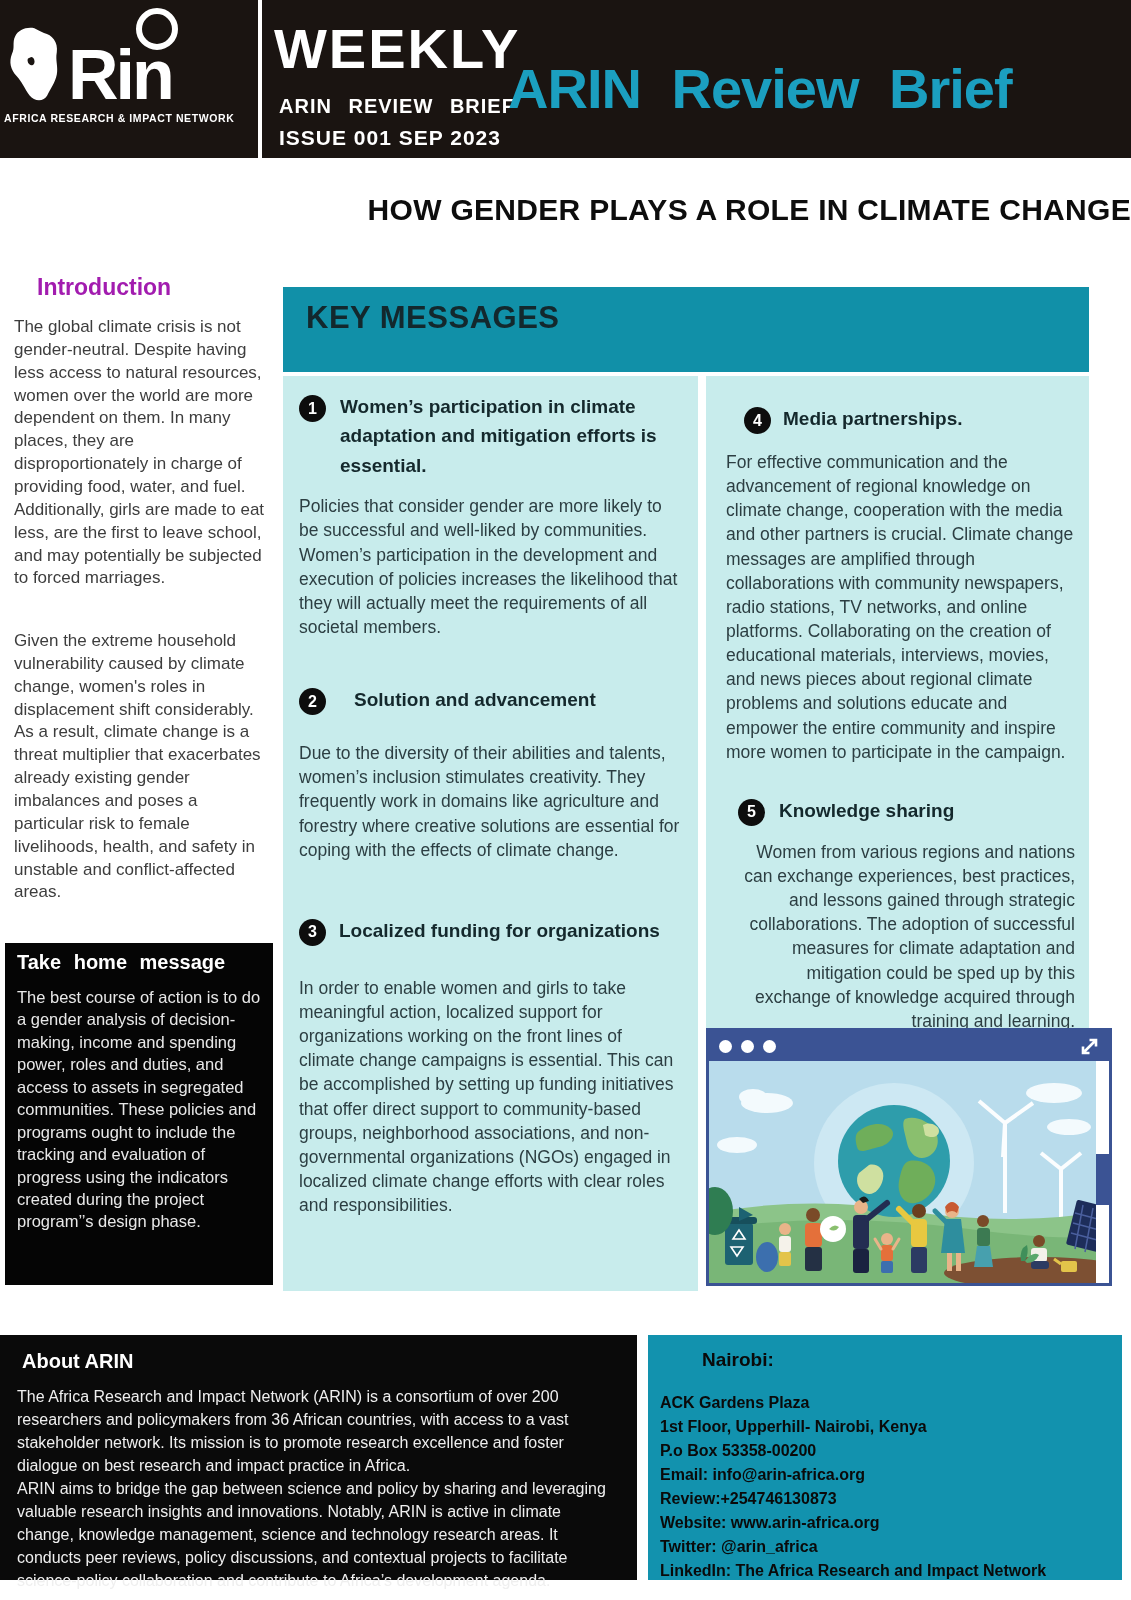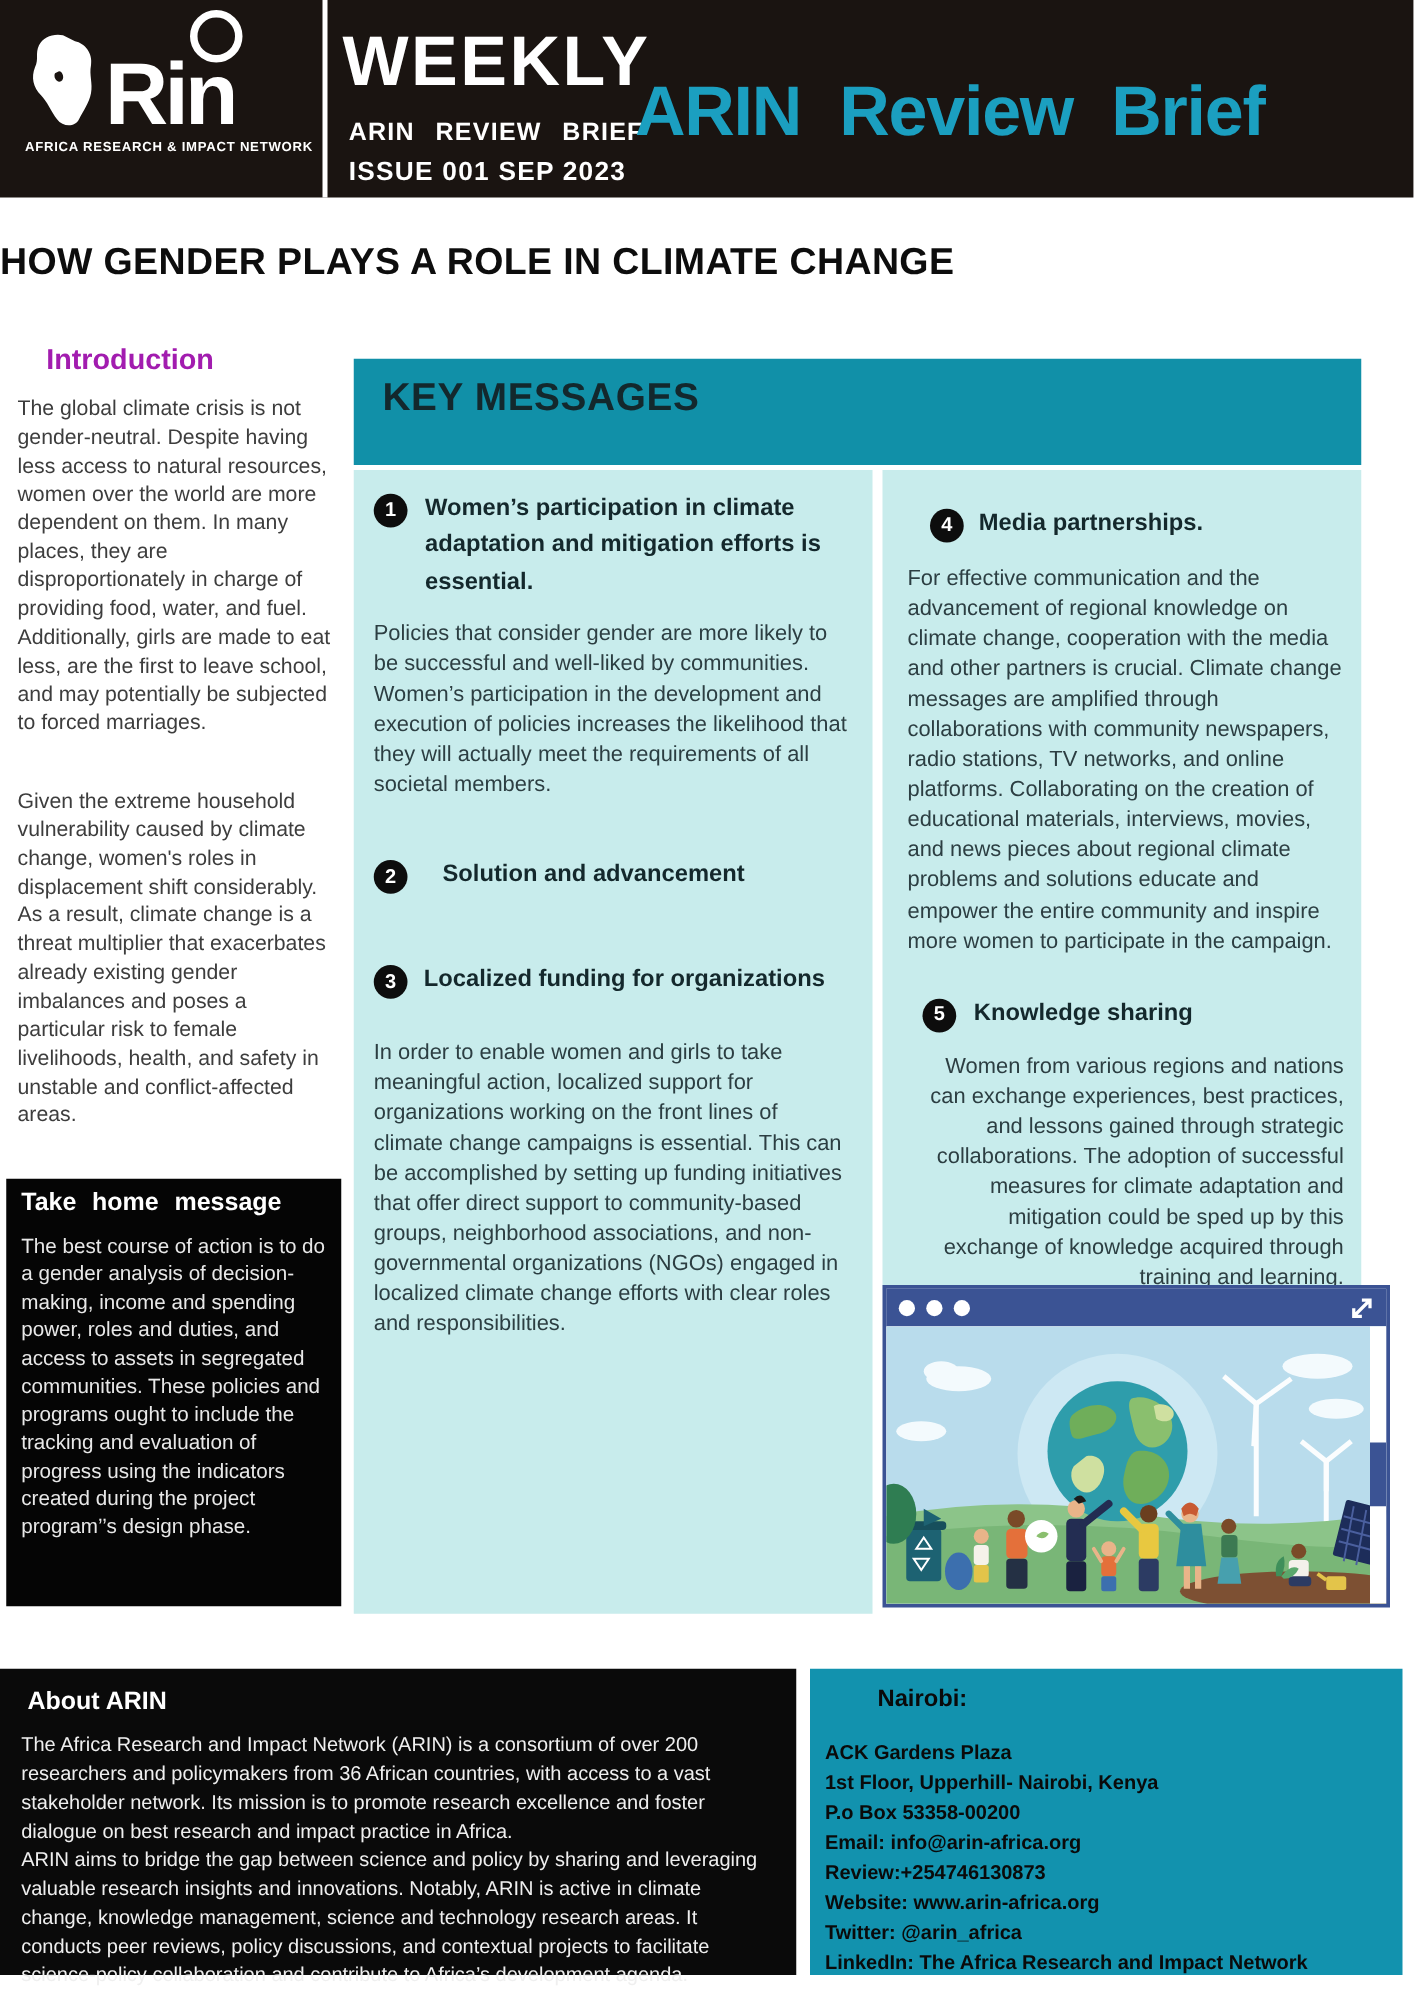--- a/index.html
+++ b/index.html
@@ -2,32 +2,32 @@
 <html><head>
 <meta charset="utf-8">
 <style>
   html,body { margin:0; padding:0; background:#ffffff; }
   .page {
     position:relative; width:1131px; height:1600px; background:#ffffff;
     font-family:"Liberation Sans", sans-serif; overflow:hidden;
   }
   
   .header { position:absolute; left:0; top:0; width:1131px; height:158px; background:#1a1411; }
-  .logo-block { position:absolute; left:20px; top:12px; width:232px; color:#fff; }
+  .logo-block { position:absolute; left:4px; top:12px; width:232px; color:#fff; }
   .logo-row { position:relative; display:flex; align-items:flex-end; height:92px; }
   .logo-text { font-size:70px; font-weight:bold; color:#fff; line-height:0.82; letter-spacing:-3px; }
   .logo-ring { position:absolute; left:132px; top:-4px; width:30px; height:30px; border:6px solid #fff; border-radius:50%; background:#1a1411; }
   .logo-caption { margin-top:8px; font-size:10.5px; font-weight:bold; color:#fff; letter-spacing:0.6px; white-space:nowrap; }
   .logo-divider { position:absolute; left:258px; top:0; width:4px; height:158px; background:#fff; }
   .weekly { position:absolute; left:274px; top:16px; font-size:56px; font-weight:bold; color:#fff; letter-spacing:2px; }
   .brief-line { position:absolute; left:279px; top:95px; font-size:20px; font-weight:bold; color:#fff; letter-spacing:1px; word-spacing:10px; }
   .issue-line { position:absolute; left:279px; top:126px; font-size:21px; font-weight:bold; color:#fff; letter-spacing:1px; }
   .masthead { position:absolute; left:508px; top:56px; width:610px; font-size:56px; font-weight:bold; color:#1b9fc0; word-spacing:16px; letter-spacing:-1px; }
   
-  .main-title { position:absolute; left:0; top:193px; width:1131px; text-align:left; font-size:30px; font-weight:bold; color:#0d0d0d; letter-spacing:0.3px; }
+  .main-title { position:absolute; left:0; top:193px; width:1131px; text-align:right; font-size:30px; font-weight:bold; color:#0d0d0d; letter-spacing:0.3px; }
   
   .intro-heading { position:absolute; left:37px; top:274px; font-size:23px; font-weight:bold; color:#a21caf; }
   .intro-p1 { position:absolute; left:14px; top:316px; width:254px; font-size:17px; line-height:1.345; color:#3d3d3d; }
   .intro-p2 { position:absolute; left:14px; top:630px; width:254px; font-size:17px; line-height:1.345; color:#3d3d3d; }
   
   .take-home { position:absolute; left:5px; top:943px; width:268px; height:342px; background:#050505; color:#fff; box-sizing:border-box; padding:8px 12px; }
   .take-home-heading { font-size:20px; font-weight:bold; word-spacing:7px; }
   .take-home-body { margin-top:12px; font-size:16.5px; line-height:1.36; color:#e8e8e8; }
   
   .km-band { position:absolute; left:283px; top:287px; width:806px; height:85px; background:#1190a8; }
@@ -107,20 +107,21 @@
     <div class="km-item">
       <div class="badge">1</div>
       <div class="km-title">Women’s participation in climate adaptation and mitigation efforts is essential.</div>
     </div>
     <div class="km-body body1">Policies that consider gender are more likely to be successful and well-liked by communities. Women’s participation in the development and execution of policies increases the likelihood that they will actually meet the requirements of all societal members.</div>
 
     <div class="km-item gap2">
       <div class="badge">2</div>
       <div class="km-title">Solution and advancement</div>
     </div>
+    <div class="km-body body2">Due to the diversity of their abilities and talents, women’s inclusion stimulates creativity. They frequently work in domains like agriculture and forestry where creative solutions are essential for coping with the effects of climate change.</div>
 
     <div class="km-item gap3">
       <div class="badge">3</div>
       <div class="km-title">Localized funding for organizations</div>
     </div>
     <div class="km-body body3">In order to enable women and girls to take meaningful action, localized support for organizations working on the front lines of climate change campaigns is essential. This can be accomplished by setting up funding initiatives that offer direct support to community-based groups, neighborhood associations, and non-governmental organizations (NGOs) engaged in localized climate change efforts with clear roles and responsibilities.</div>
   </div>
 
   <div class="km-right">
     <div class="km-item item4">

